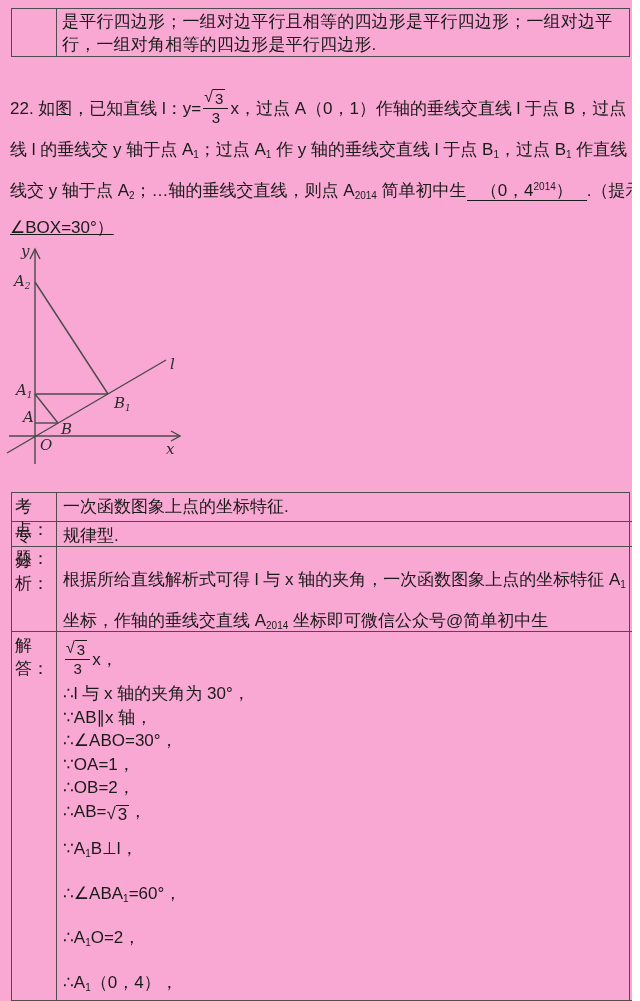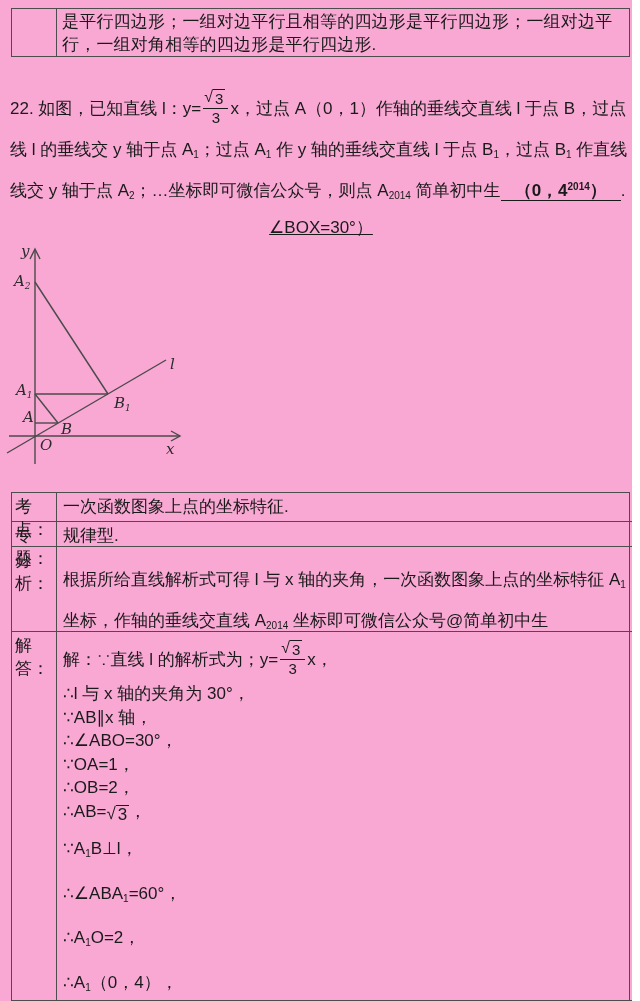--- a/index.html
+++ b/index.html
@@ -11,38 +11,38 @@
   }
   
   .top-box {
     position:absolute; left:11px; top:8px; width:619px; height:49px;
     border:1.5px solid #4d4d4d; display:flex;
   }
   .top-box-left { width:45px; border-right:1.5px solid #4d4d4d; }
   .top-box-text { flex:1; padding:1px 5px 0 5px; line-height:23px; letter-spacing:0.2px; }
 
   
-  .p-line { position:absolute; left:10px; width:622px;text-align:center; }
+  .p-line { position:absolute; left:10px; width:622px; }
   .p-line1 { top:84px; height:48px; display:flex; align-items:center; flex-wrap:nowrap; white-space:nowrap; }
   .p-line2 { top:138px; line-height:24px; white-space:nowrap; }
   .p-line3 { top:176px; line-height:30px; white-space:nowrap; }
   .p-line4 { top:216px; line-height:24px;text-decoration:underline; }
   sub { font-size:10px; vertical-align:-3px; line-height:0; }
   sup { font-size:10px; vertical-align:6px; line-height:0; }
 
   
   .frac { display:inline-flex; flex-direction:column; align-items:center; vertical-align:middle; margin:0 2px; }
   .frac-num { display:inline-flex; align-items:flex-start; border-bottom:1.6px solid #1a1a1a; padding:0 3px 1px 1px; font-size:15px; line-height:1.15; }
   .sqrt-sign { font-size:16px; line-height:1.05; }
   .radicand { border-top:1.6px solid #1a1a1a; padding:0 2px; }
   .frac-den { font-size:15px; line-height:1.25; }
   .isqrt { display:inline-flex; align-items:flex-start; font-size:17px; line-height:1.1; vertical-align:-2px; }
   .isqrt .radicand { border-top:1.6px solid #1a1a1a; }
 
-  .answer-blank { border-bottom:1.5px solid #1a1a1a; padding:0 14px;font-weight:bold; }
+  .answer-blank { border-bottom:1.5px solid #1a1a1a; padding:0 14px; }
 
   
   .diagram { position:absolute; left:4px; top:242px; }
   .diagram text { font-family:"DejaVu Serif", serif; font-style:italic; font-size:15px; fill:#2b2b2b; }
   .diagram tspan.ssub { font-size:9px; font-style:italic; }
 
   
   .qtable {
     position:absolute; left:11px; top:492px; width:619px; height:509px;
     border:1.5px solid #4d4d4d; border-bottom:none;
@@ -75,21 +75,21 @@
           <span class="radicand">3</span>
         </span>
         <span class="frac-den">3</span>
       </span>
       <span>x，过点 A（0，1）作轴的垂线交直线 l 于点 B，过点 B 作直</span>
   </div>
   <div class="p-line p-line2">
     <span>线 l 的垂线交 y 轴于点 A</span><sub>1</sub><span>；过点 A</span><sub>1</sub><span> 作 y 轴的垂线交直线 l 于点 B</span><sub>1</sub><span>，过点 B</span><sub>1</sub><span> 作直线 l 的垂</span>
   </div>
   <div class="p-line p-line3">
-    <span>线交 y 轴于点 A</span><sub>2</sub><span>；…坐标即可微信公众号，则点 A</span><sub>2014</sub><span> 简单初中生</span><span class="answer-blank"><span>（0，4</span><sup>2014</sup><span>）</span></span><span>.（提示：</span>
+    <span>线交 y 轴于点 A</span><sub>2</sub><span>；…轴的垂线交直线，则点 A</span><sub>2014</sub><span> 简单初中生</span><span class="answer-blank"><span>（0，4</span><sup>2014</sup><span>）</span></span><span>.（提示：</span>
   </div>
   <div class="p-line p-line4">∠BOX=30°）</div>
 
   <svg class="diagram" width="205" height="240" viewBox="0 0 205 240">
 
     <line x1="31" y1="222" x2="31" y2="8" stroke="#4a4a4a" stroke-width="1.4"></line>
     <polyline points="26,17 31,7 36,17" fill="none" stroke="#4a4a4a" stroke-width="1.4"></polyline>
     <line x1="5" y1="194" x2="176" y2="194" stroke="#4a4a4a" stroke-width="1.4"></line>
     <polyline points="167,189 176,194 167,199" fill="none" stroke="#4a4a4a" stroke-width="1.4"></polyline>
 
@@ -120,21 +120,20 @@
 
     <div class="cell">分析：</div>
     <div class="cell content fenxi-content">
       <div><span>根据所给直线解析式可得 l 与 x 轴的夹角，一次函数图象上点的坐标特征 A</span><sub>1</sub><span>，A</span></div>
       <div><span>坐标，作轴的垂线交直线 A</span><sub>2014</sub><span> 坐标即可微信公众号@简单初中生</span></div>
     </div>
 
     <div class="cell lastrow">解答：</div>
     <div class="cell content lastrow">
       <div class="sol-line1">
-        <span>解：∵直线 l 的解析式为；y=</span>
           <span class="frac">
             <span class="frac-num">
               <span class="sqrt-sign">√</span>
               <span class="radicand">3</span>
             </span>
             <span class="frac-den">3</span>
           </span>
           <span>x，</span>
       </div>
       <div class="sol-line">∴l 与 x 轴的夹角为 30°，</div>

